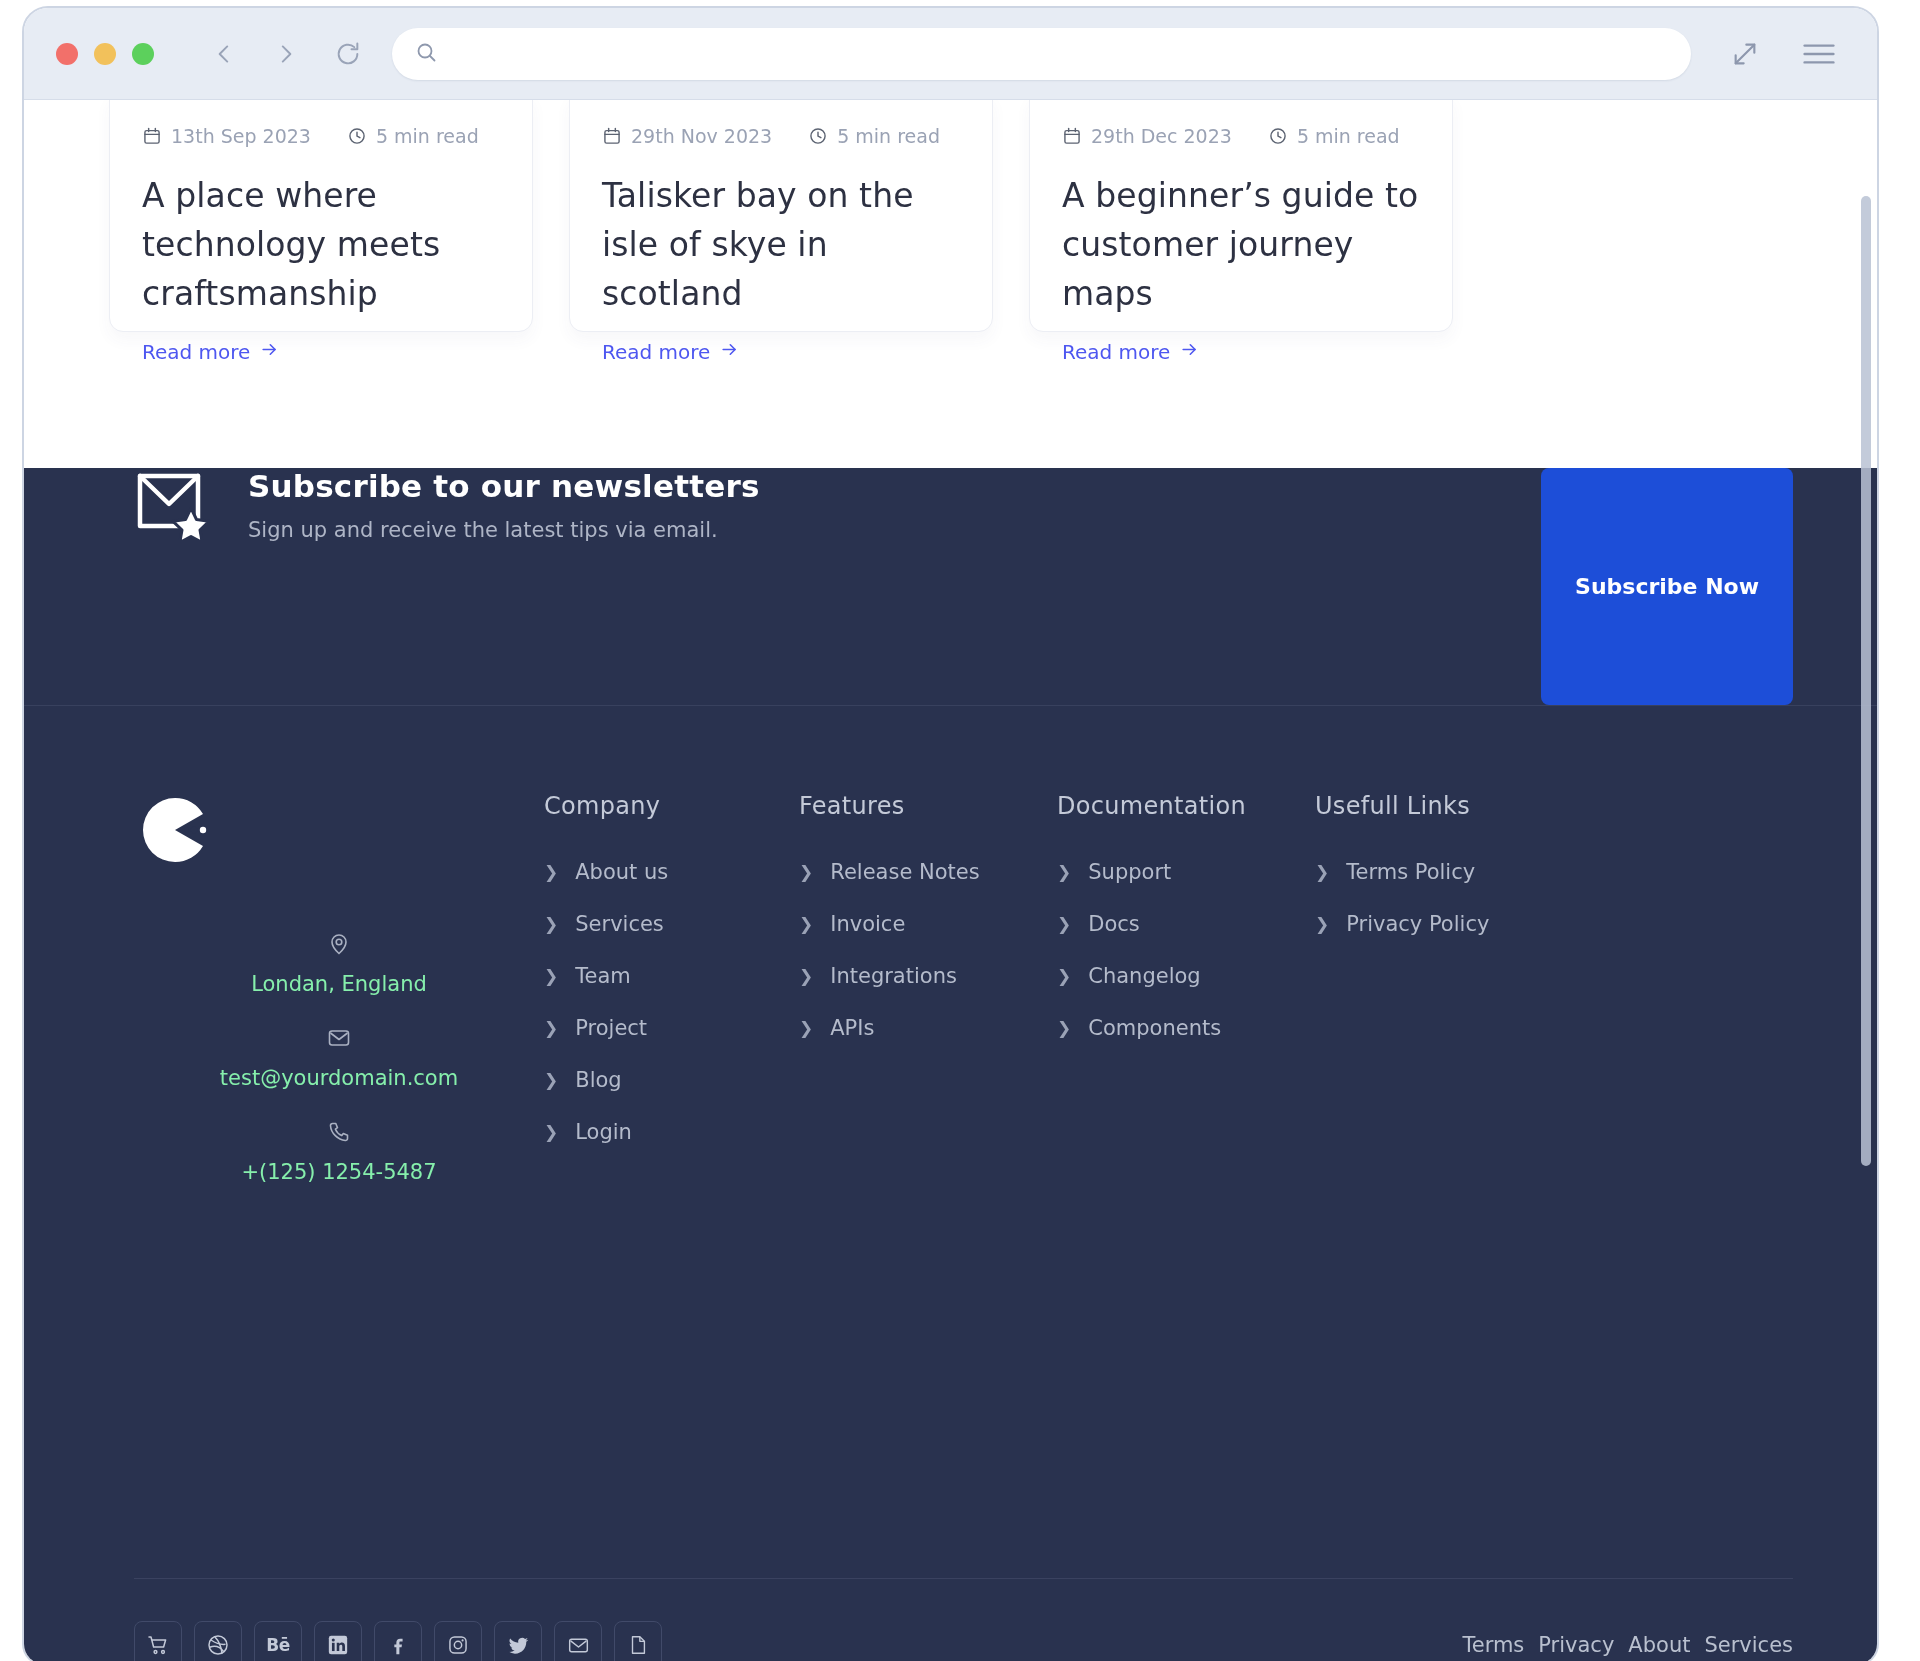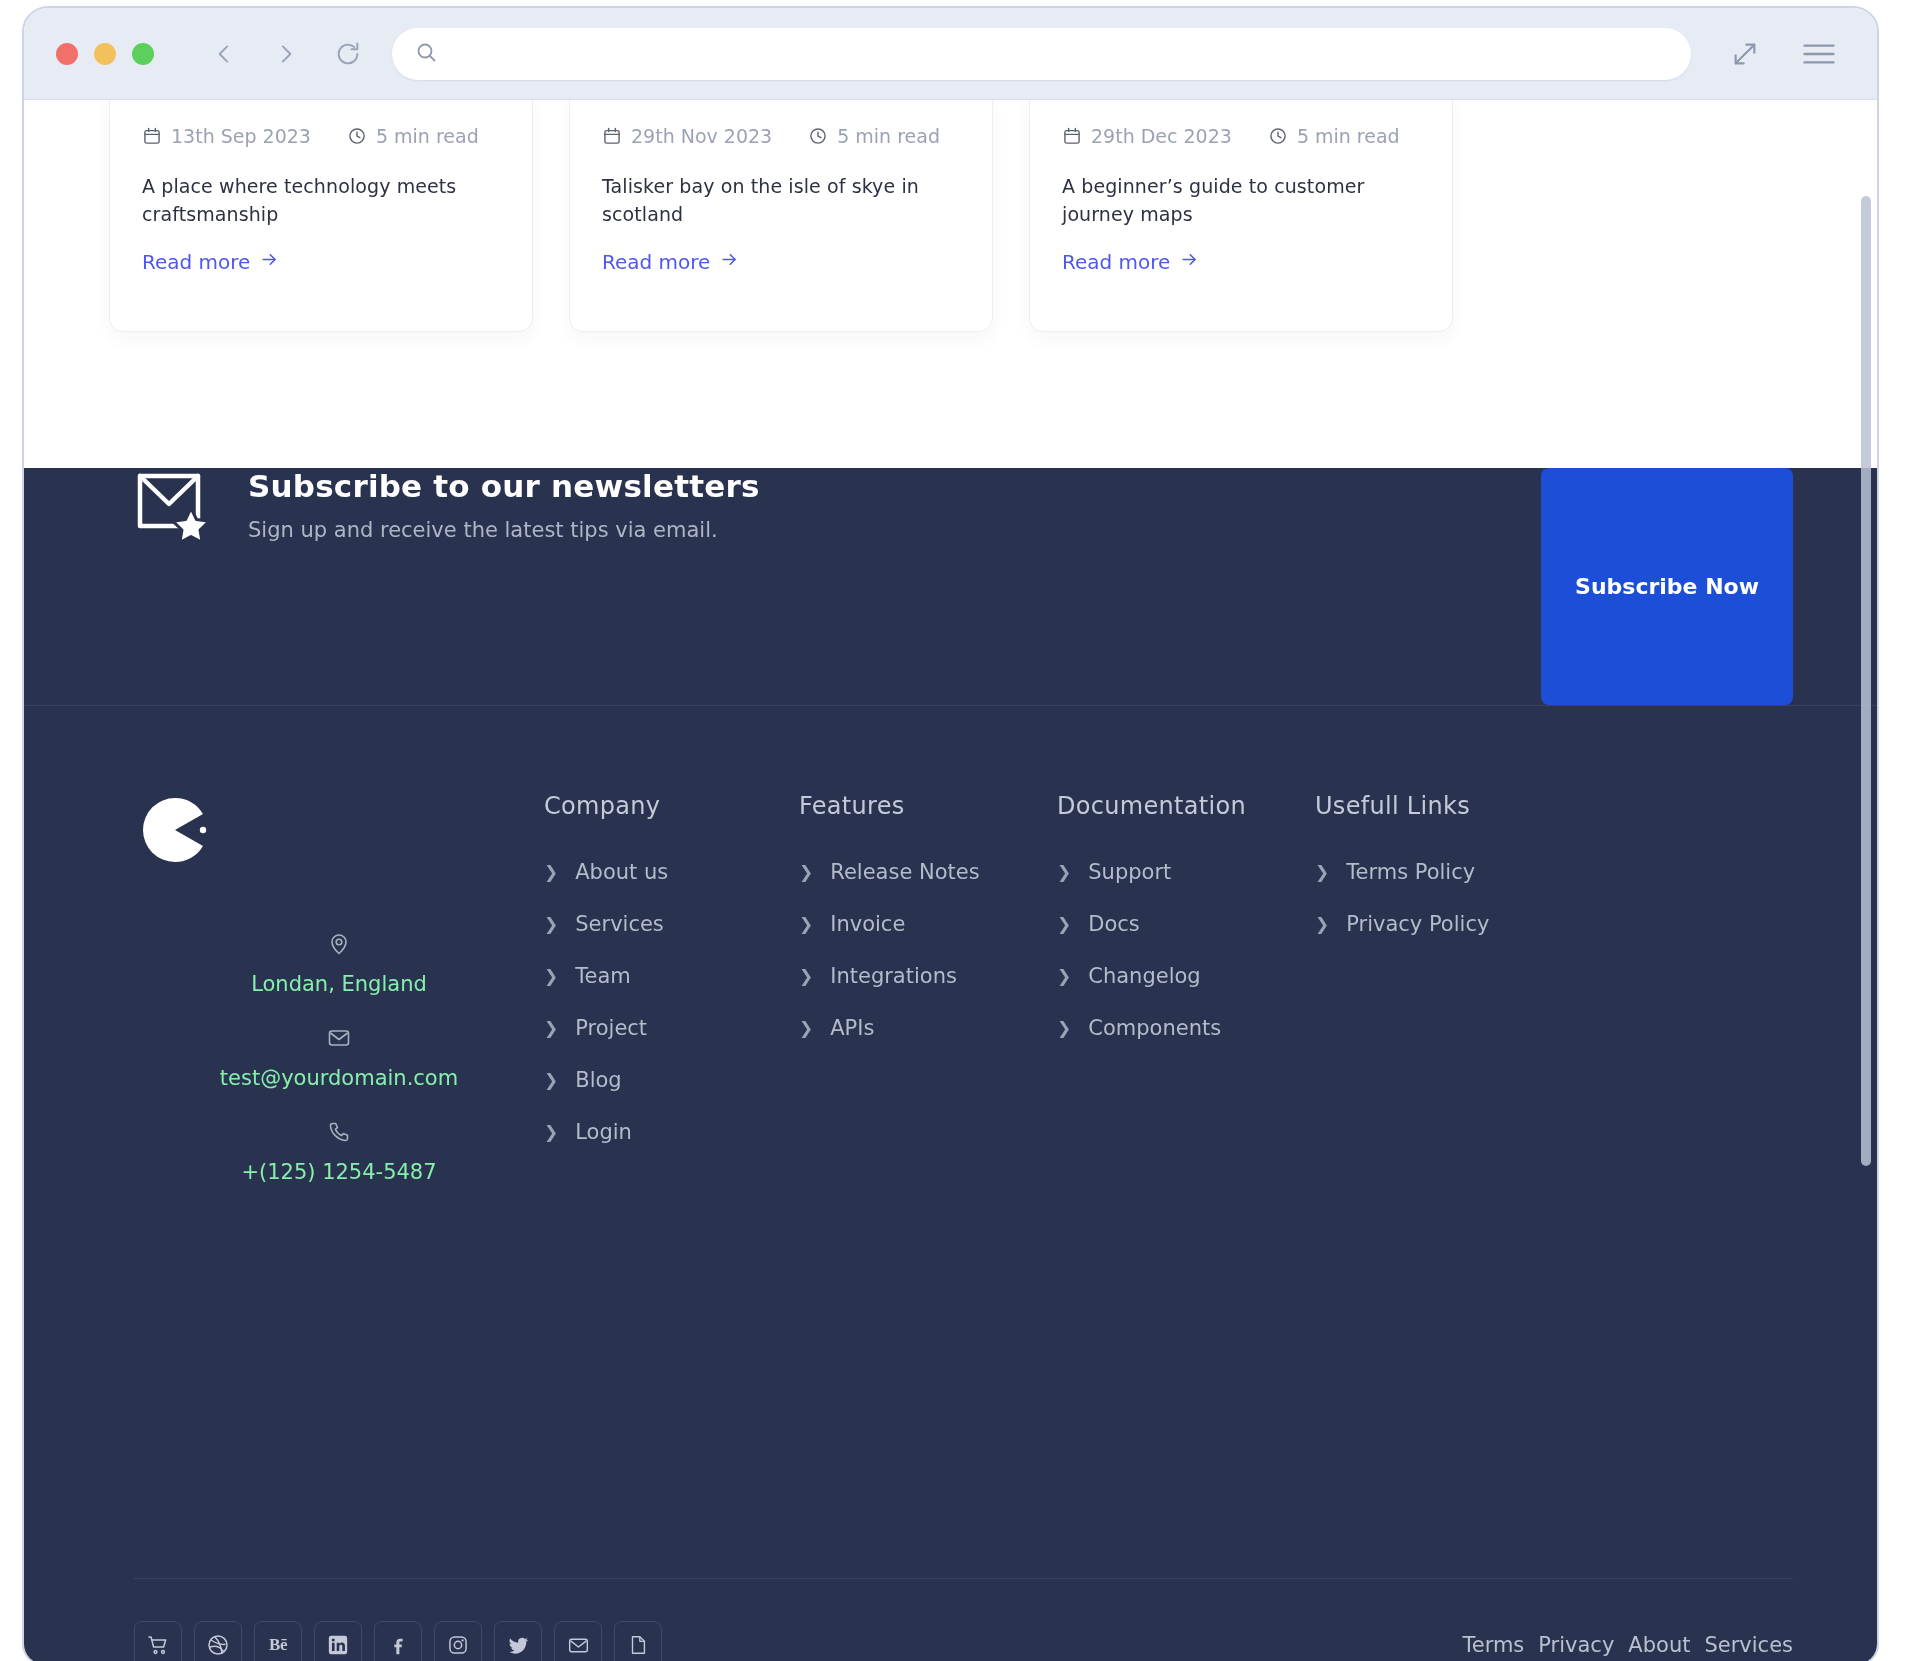--- a/index.html
+++ b/index.html
@@ -85,21 +85,21 @@
     border-radius: 0 0 14px 14px;
     box-shadow: 0 8px 16px rgba(60,70,110,.045);
     padding: 28px 32px 52px 32px;
     height: 236px;
   }
   .meta { display: flex; align-items: center; gap: 36px; color: #9aa2b4; font-size: 19px; }
   .meta .item { display: flex; align-items: center; gap: 9px; }
   .meta svg { display: block; }
   .card h3 {
     margin-top: 25px;
-    font-size: 19px;
+    font-size: 33px;
     font-weight: 400;
     line-height: 1.48;
     color: #2d3142;
     letter-spacing: .1px;
   }
   .readmore {
     margin-top: 22px;
     color: #4e57f0;
     font-size: 20px;
     display: inline-flex;
@@ -206,21 +206,21 @@
   .socials { display: flex; gap: 12px; }
   .sbtn {
     width: 48px; height: 48px;
     border: 1px solid #414a69;
     border-radius: 8px;
     display: flex; align-items: center; justify-content: center;
     color: #c3c9d8;
     cursor: pointer;
   }
   .sbtn svg { display: block; }
-  .sbtn .behance-text { font-size: 17px; font-weight: 700; letter-spacing: -.5px; font-family: Liberation Serif, serif; }
+  .sbtn .behance-text { font-size: 17px; font-weight: 700; letter-spacing: -.5px; }
   .fbottom-spacer { flex: 1; }
   .botlinks { display: flex; gap: 14px; justify-content: flex-end; }
   .botlinks a {
     color: #b9c0cf;
     font-size: 21px;
     text-decoration: none;
     cursor: pointer;
   }
 
   

